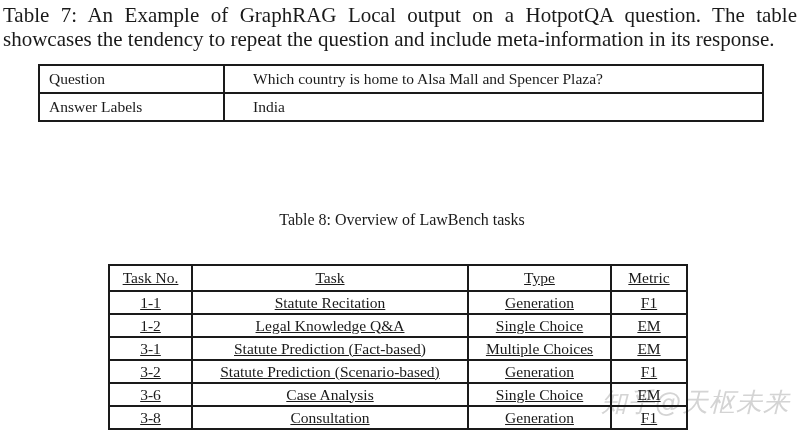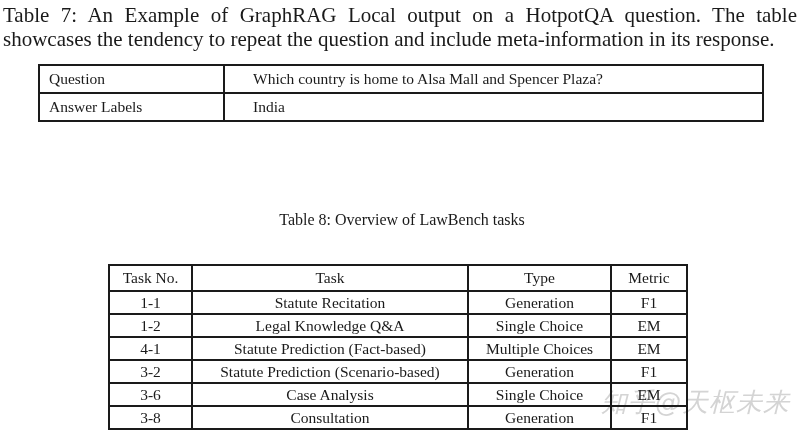--- a/index.html
+++ b/index.html
@@ -42,21 +42,21 @@
   .t8 {
     position: absolute; left: 108px; top: 264px;
     border-collapse: collapse; z-index: 1;
     table-layout: fixed; background: transparent;
   }
   .t8 th, .t8 td {
     border: 2px solid #1a1a1a;
     font-size: 15.5px; font-weight: normal;
     text-align: center; vertical-align: middle;
     padding: 0; background: transparent;
-    overflow: hidden; white-space: nowrap;
+    overflow: hidden; white-space: nowrap; text-decoration: underline;
   }
   .t8 th { height: 24px; }
   .t8 td { height: 21px; margin-left: 20px; }
   .c1 { width: 83px; }
   .c2 { width: 276px; }
   .c3 { width: 143px; }
   .c4 { width: 76px; }
 
   
   .watermark {
@@ -109,21 +109,21 @@
       <td>Generation</td>
       <td>F1</td>
     </tr>
     <tr>
       <td>1-2</td>
       <td>Legal Knowledge Q&amp;A</td>
       <td>Single Choice</td>
       <td>EM</td>
     </tr>
     <tr>
-      <td>4-1</td>
+      <td>3-1</td>
       <td>Statute Prediction (Fact-based)</td>
       <td>Multiple Choices</td>
       <td>EM</td>
     </tr>
     <tr>
       <td>3-2</td>
       <td>Statute Prediction (Scenario-based)</td>
       <td>Generation</td>
       <td>F1</td>
     </tr>

